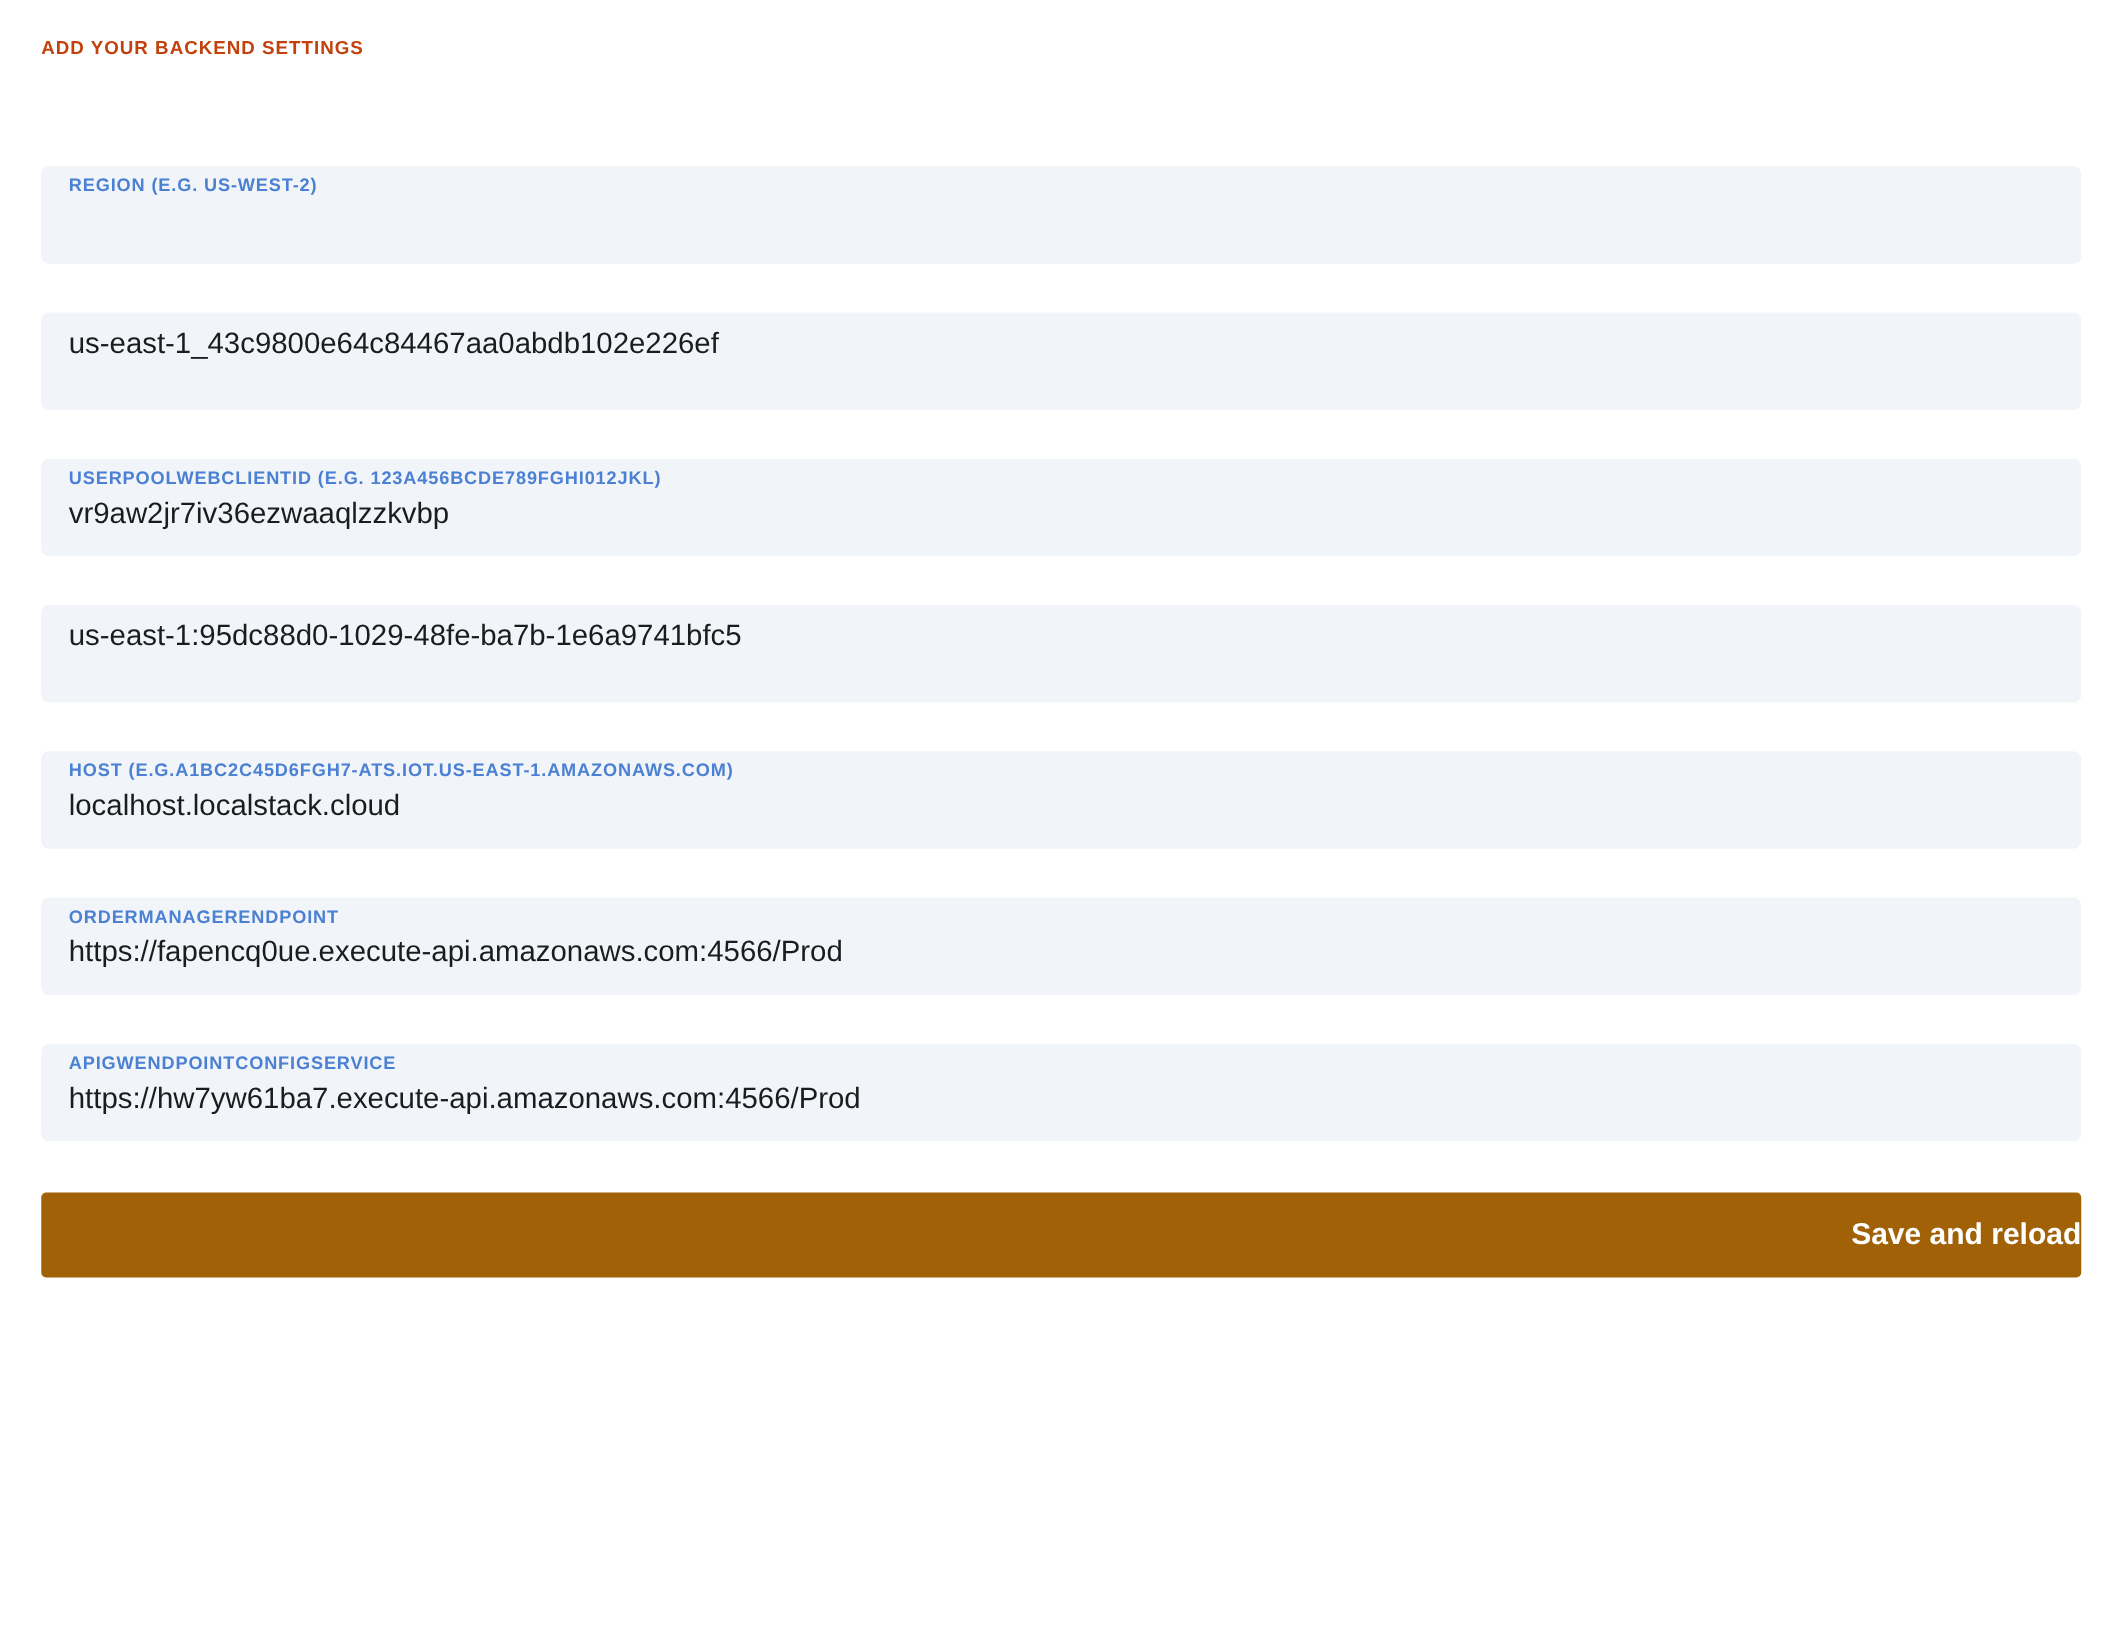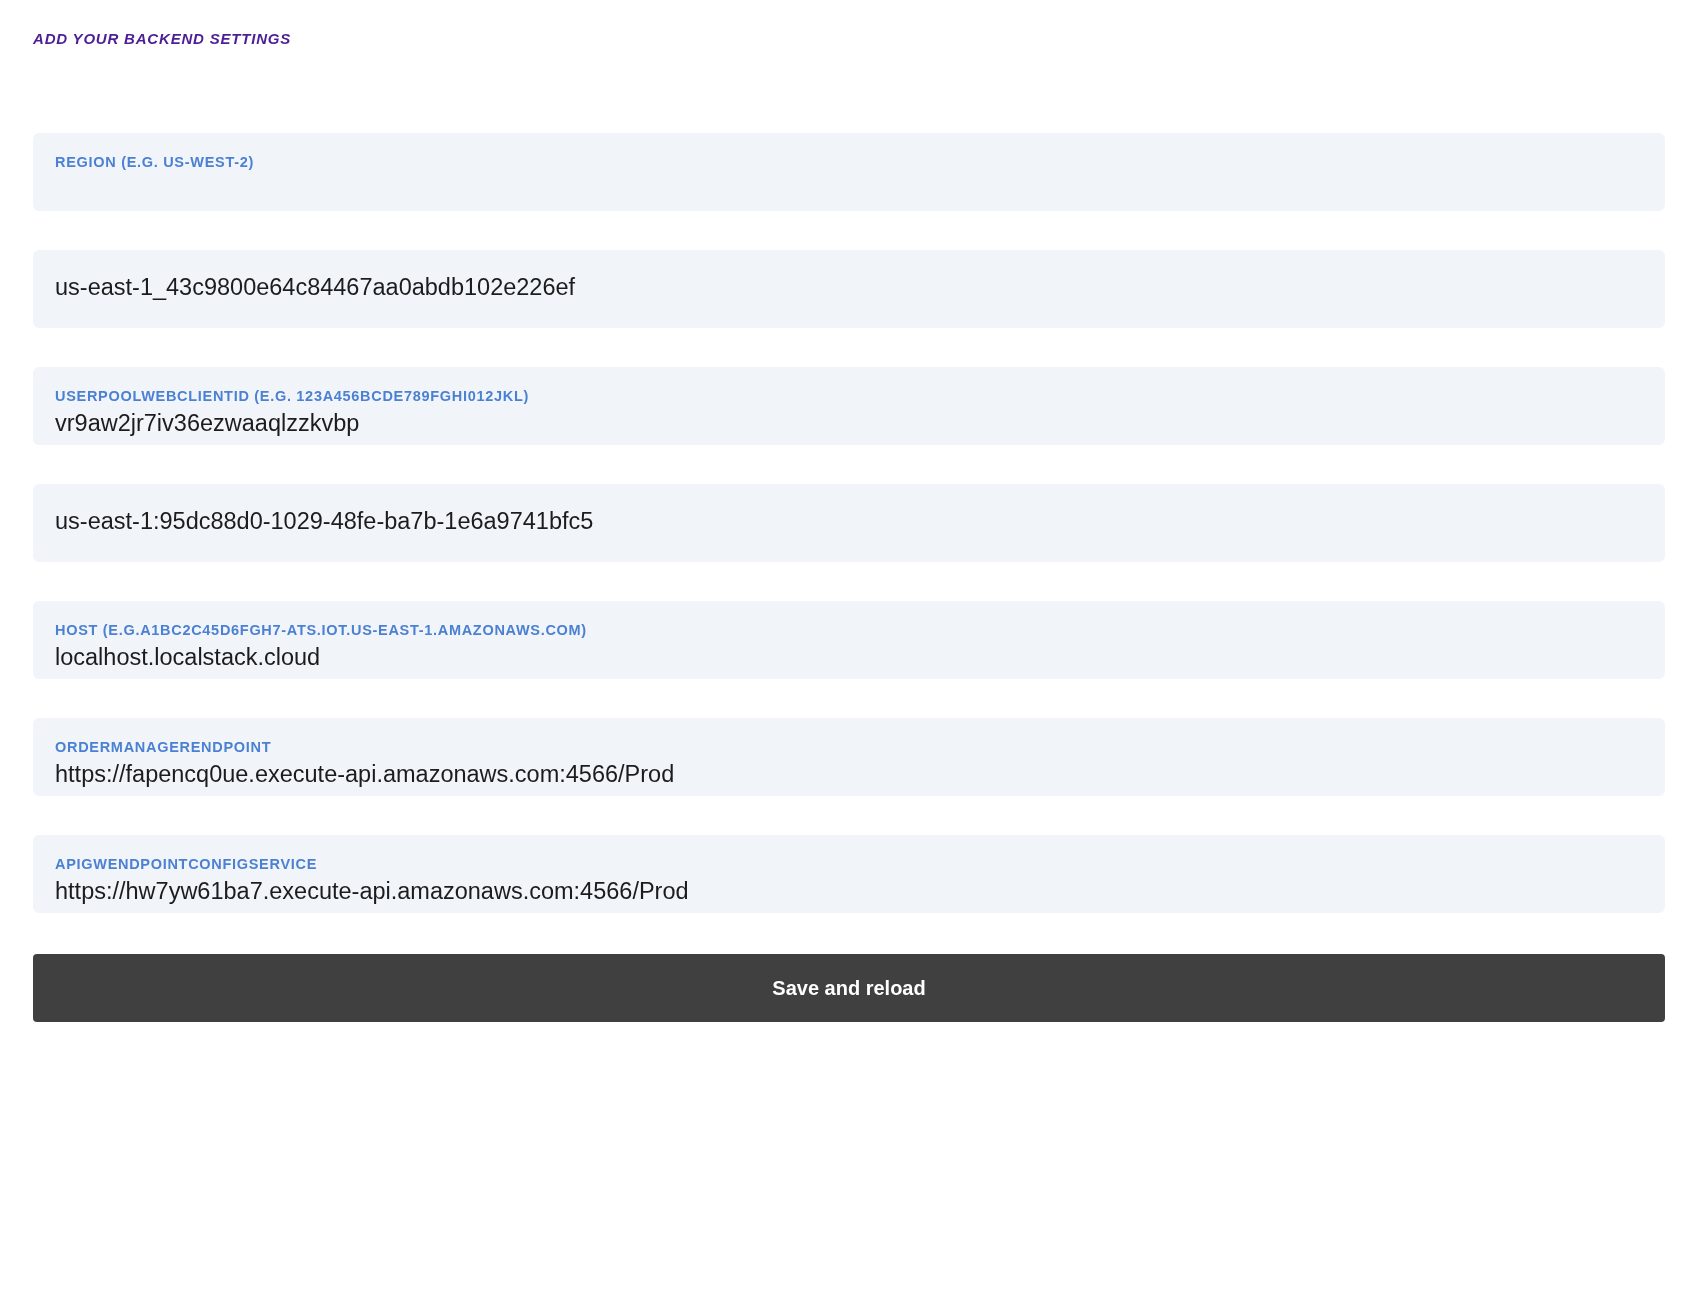--- a/index.html
+++ b/index.html
@@ -11,40 +11,39 @@
     width: 1698px;
     height: 1304px;
     padding: 30px 33px 26px 33px;
     position: relative;
     background: #ffffff;
   }
   .heading {
     font-size: 15px;
     font-weight: 700;
     letter-spacing: 0.8px;
-    color: #4c1d95;
+    color: #c2410c;
     text-transform: uppercase;
-    font-style: italic;
   }
   .description {
     margin: 42px auto 0 auto;
     max-width: 1560px;
     text-align: center;
     font-size: 26px;
     line-height: 30px;
     font-weight: 400;
     color: #3c4f63;
   }
   .fields {
     margin-top: 86px;
   }
   .field {
     background: #f1f5f9;
     border-radius: 6px;
-    padding: 21px 22px 12px 22px;
+    padding: 8px 22px 12px 22px;
     height: 78px;
     margin-bottom: 39px;
   }
   .field:last-child { margin-bottom: 0; }
   .field-label {
     display: block;
     font-size: 14.5px;
     font-weight: 700;
     letter-spacing: 0.7px;
     color: #4b80d3;
@@ -62,29 +61,29 @@
     font-size: 23.5px;
     line-height: 32px;
     color: #1b1c1e;
     padding: 0;
   }
   .save-button {
     display: block;
     width: 100%;
     margin-top: 41px;
     height: 68px;
-    background: #404040;
+    background: #a16207;
     border: none;
     border-radius: 4px;
     color: #ffffff;
     font-family: "Liberation Sans", sans-serif;
-    font-size: 20px;
+    font-size: 24px;
     font-weight: 700;
     cursor: pointer;
-    text-align: center;
+    text-align: right;
   }
 </style>
 </head>
 <body>
 
 <div class="page">
 
   <h1 class="heading">ADD YOUR BACKEND SETTINGS</h1>
 
 

